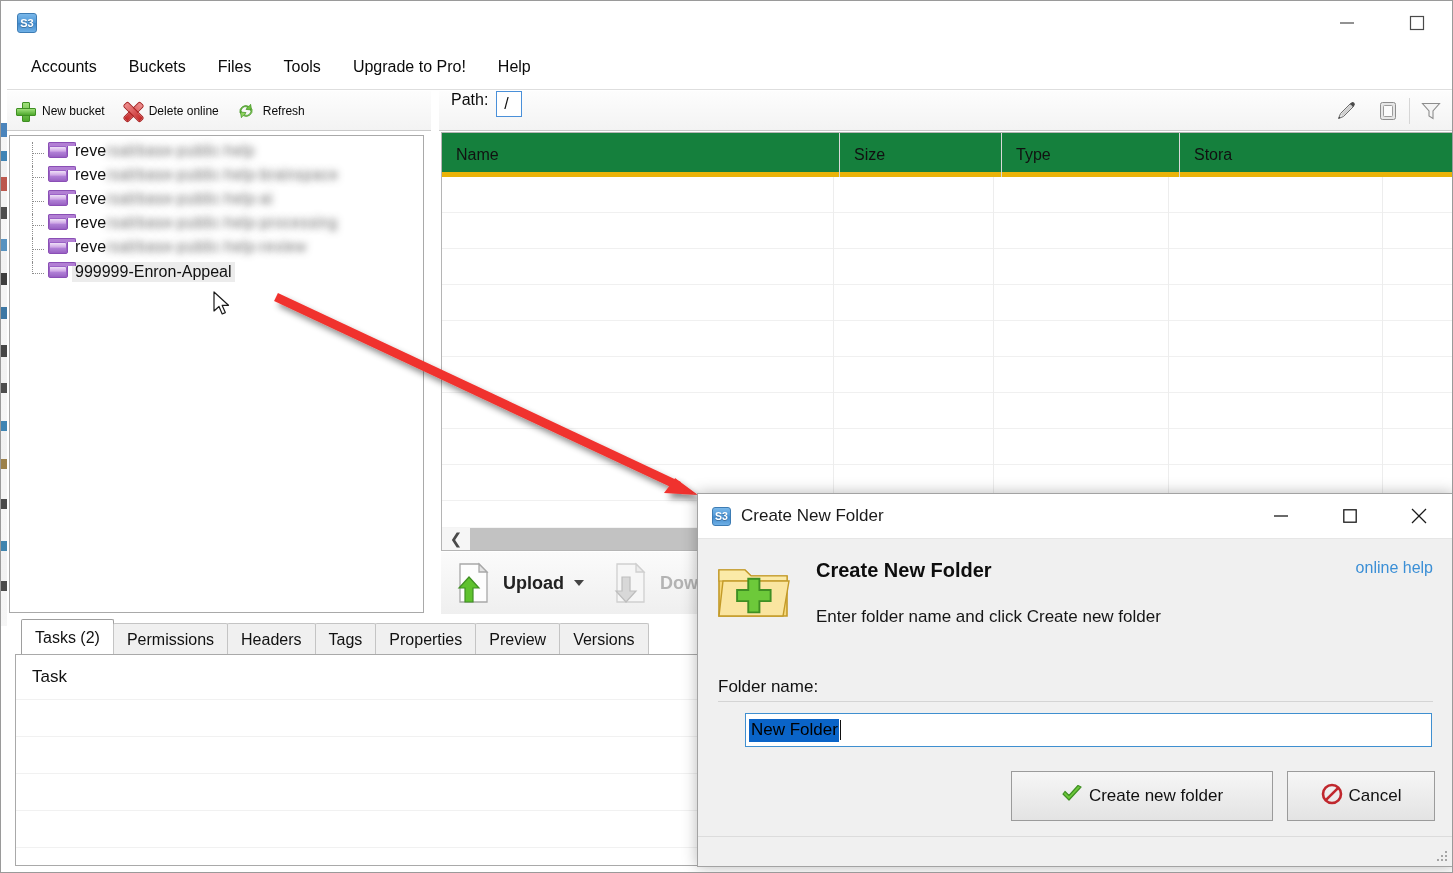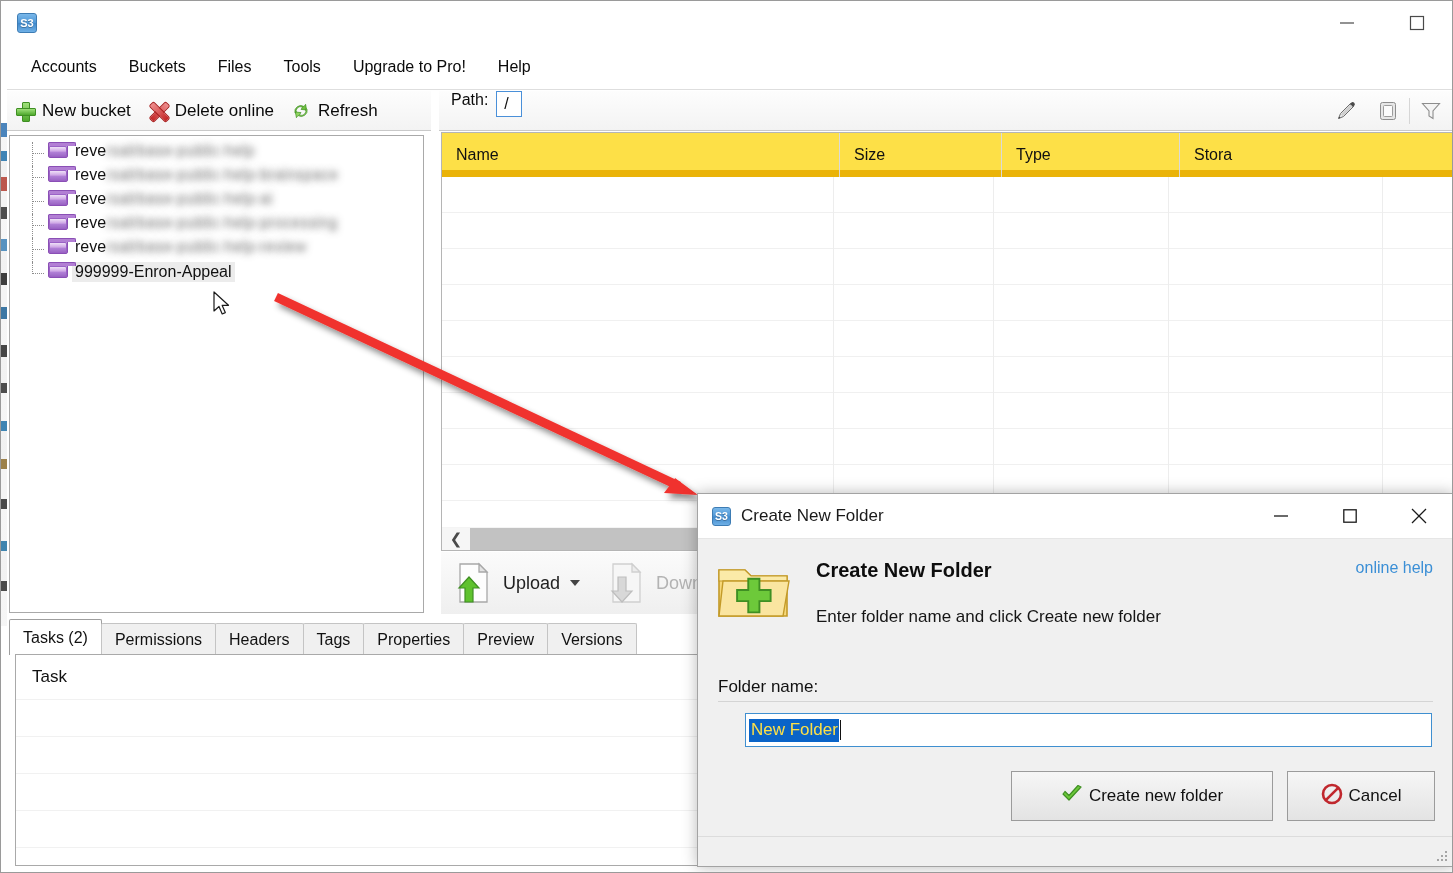--- a/index.html
+++ b/index.html
@@ -93,21 +93,21 @@
   .menuitem:first-child { margin-left: 10px; }
 
   
   .tbar {
     position: absolute; left: 6px; top: 90px; width: 424px; height: 40px;
     background: linear-gradient(to bottom,#fdfdfd,#f3f3f3);
     border-bottom: 1px solid #c9c9c9;
     display: flex; align-items: center;
   }
   .tbtn { display: flex; align-items: center; padding: 0 9px 0 8px; height: 36px; white-space: nowrap;}
-  .tbtn span.lbl { font-size: 17px; color: #0a0a0a; margin-left: 7px; }
+  .tbtn span.lbl { font-size: 12px; color: #0a0a0a; margin-left: 7px; }
 
   .ic { width: 20px; height: 20px; flex: none; position: relative; }
 
   
   .ic-plus::before, .ic-plus::after {
     content:""; position:absolute; background:linear-gradient(to bottom,#9fe07a,#4ea82c);
     border:1px solid #3f8f23; border-radius:1px;
   }
   .ic-plus::before { left:7px; top:1px; width:6px; height:18px; }
   .ic-plus::after  { left:1px; top:7px; width:18px; height:6px; }
@@ -183,21 +183,21 @@
   .pb-icons { margin-left:auto; display:flex; align-items:center; }
   .pb-icon { width:42px; height:40px; display:flex; align-items:center; justify-content:center; }
   .pb-sep { width:1px; height:26px; background:#d6d6d6; }
 
   
   .filelist {
     position:absolute; left:440px; top:131px; right:0; height:395px;
     background:#fff; border-top:1px solid #b5b5b5; border-left:1px solid #b5b5b5;
     overflow:hidden;
   }
-  .fl-head { display:flex; height:44px; border-bottom:7px solid #eab308; background:#fde047; }
+  .fl-head { display:flex; height:44px; border-bottom:5px solid #eab308; background:#15803d; }
   .fl-col {
     font-size:16px; color:#111; display:flex; align-items:center; padding-left:14px;
     border-right:1px solid #d9d9d9; height:44px; position:relative;
   }
   .fl-body { position:relative; }
   .fl-row { height:36px; border-bottom:1px solid #f0f0f0; display:flex; }
   .fl-cell { border-right:1px solid #ededed; height:36px; }
 
   .hscroll {
     position:absolute; left:440px; top:526px; right:0; height:24px;
@@ -210,28 +210,28 @@
   }
   .hs-track { flex:1; height:22px; background:#c2c2c2; }
 
   
   .dlbar {
     position:absolute; left:440px; top:551px; right:0; height:62px;
     background:linear-gradient(to bottom,#fbfbfb,#efefef);
     display:flex; align-items:center;
   }
   .dlbtn { display:flex; align-items:center; padding:0 14px; height:56px; }
-  .dlbtn .lbl { font-size:18px; color:#222; margin-left:10px; }
+  .dlbtn .lbl { font-size:18px; color:#222; margin-left:10px;font-weight:bold; }
   .dlbtn.disabled .lbl { color:#b3b3b3; }
   .caret { margin-left:10px; width:0;height:0;border-left:5px solid transparent;border-right:5px solid transparent;border-top:6px solid #444;}
   .doc-ic { width:38px; height:44px; position:relative; flex:none; }
 
   
   .tabsbar {
-    position:absolute; left:8px; top:618px; width:714px; height:36px;
+    position:absolute; left:20px; top:618px; width:714px; height:36px;
     display:flex; align-items:flex-end;
   }
   .tab {
     height:32px; padding:0 13px; display:flex; align-items:center;
     font-size:16px; color:#111; background:#f0f0f0;
     border:1px solid #c4c4c4; border-bottom:none; margin-right:-1px;
     border-radius:2px 2px 0 0;
   }
   .tab.active { background:#ffffff; height:36px; border-color:#9e9e9e; }
 
@@ -273,21 +273,21 @@
   .dlg-help { position:absolute; right:20px; top:20px; font-size:16px; color:#3b8fd6; }
   .dlg-rule { position:absolute; left:20px; right:20px; top:162px; height:1px; background:#d4d4d4; }
 
   .dlg-fieldlabel { position:absolute; left:20px; top:183px; font-size:17px; color:#111; }
   .dlg-input {
     position:absolute; left:47px; top:219px; width:687px; height:34px;
     border:1px solid #3f8fd0; background:#fff; display:flex; align-items:center;
     padding-left:3px;
   }
   .dlg-input .sel {
-    background:#0a64c8; color:#fde047; font-size:17px; padding:1px 1px 2px 2px;
+    background:#0a64c8; color:#000000; font-size:17px; padding:1px 1px 2px 2px;
   }
   .dlg-caret { width:1px; height:20px; background:#111; margin-left:1px; }
 
   .dlg-btn {
     position:absolute; top:277px; height:50px;
     background:linear-gradient(to bottom,#f6f6f6,#e3e3e3);
     border:1px solid #9b9b9b;
     display:flex; align-items:center; justify-content:center;
     font-size:17px; color:#111;
   }

